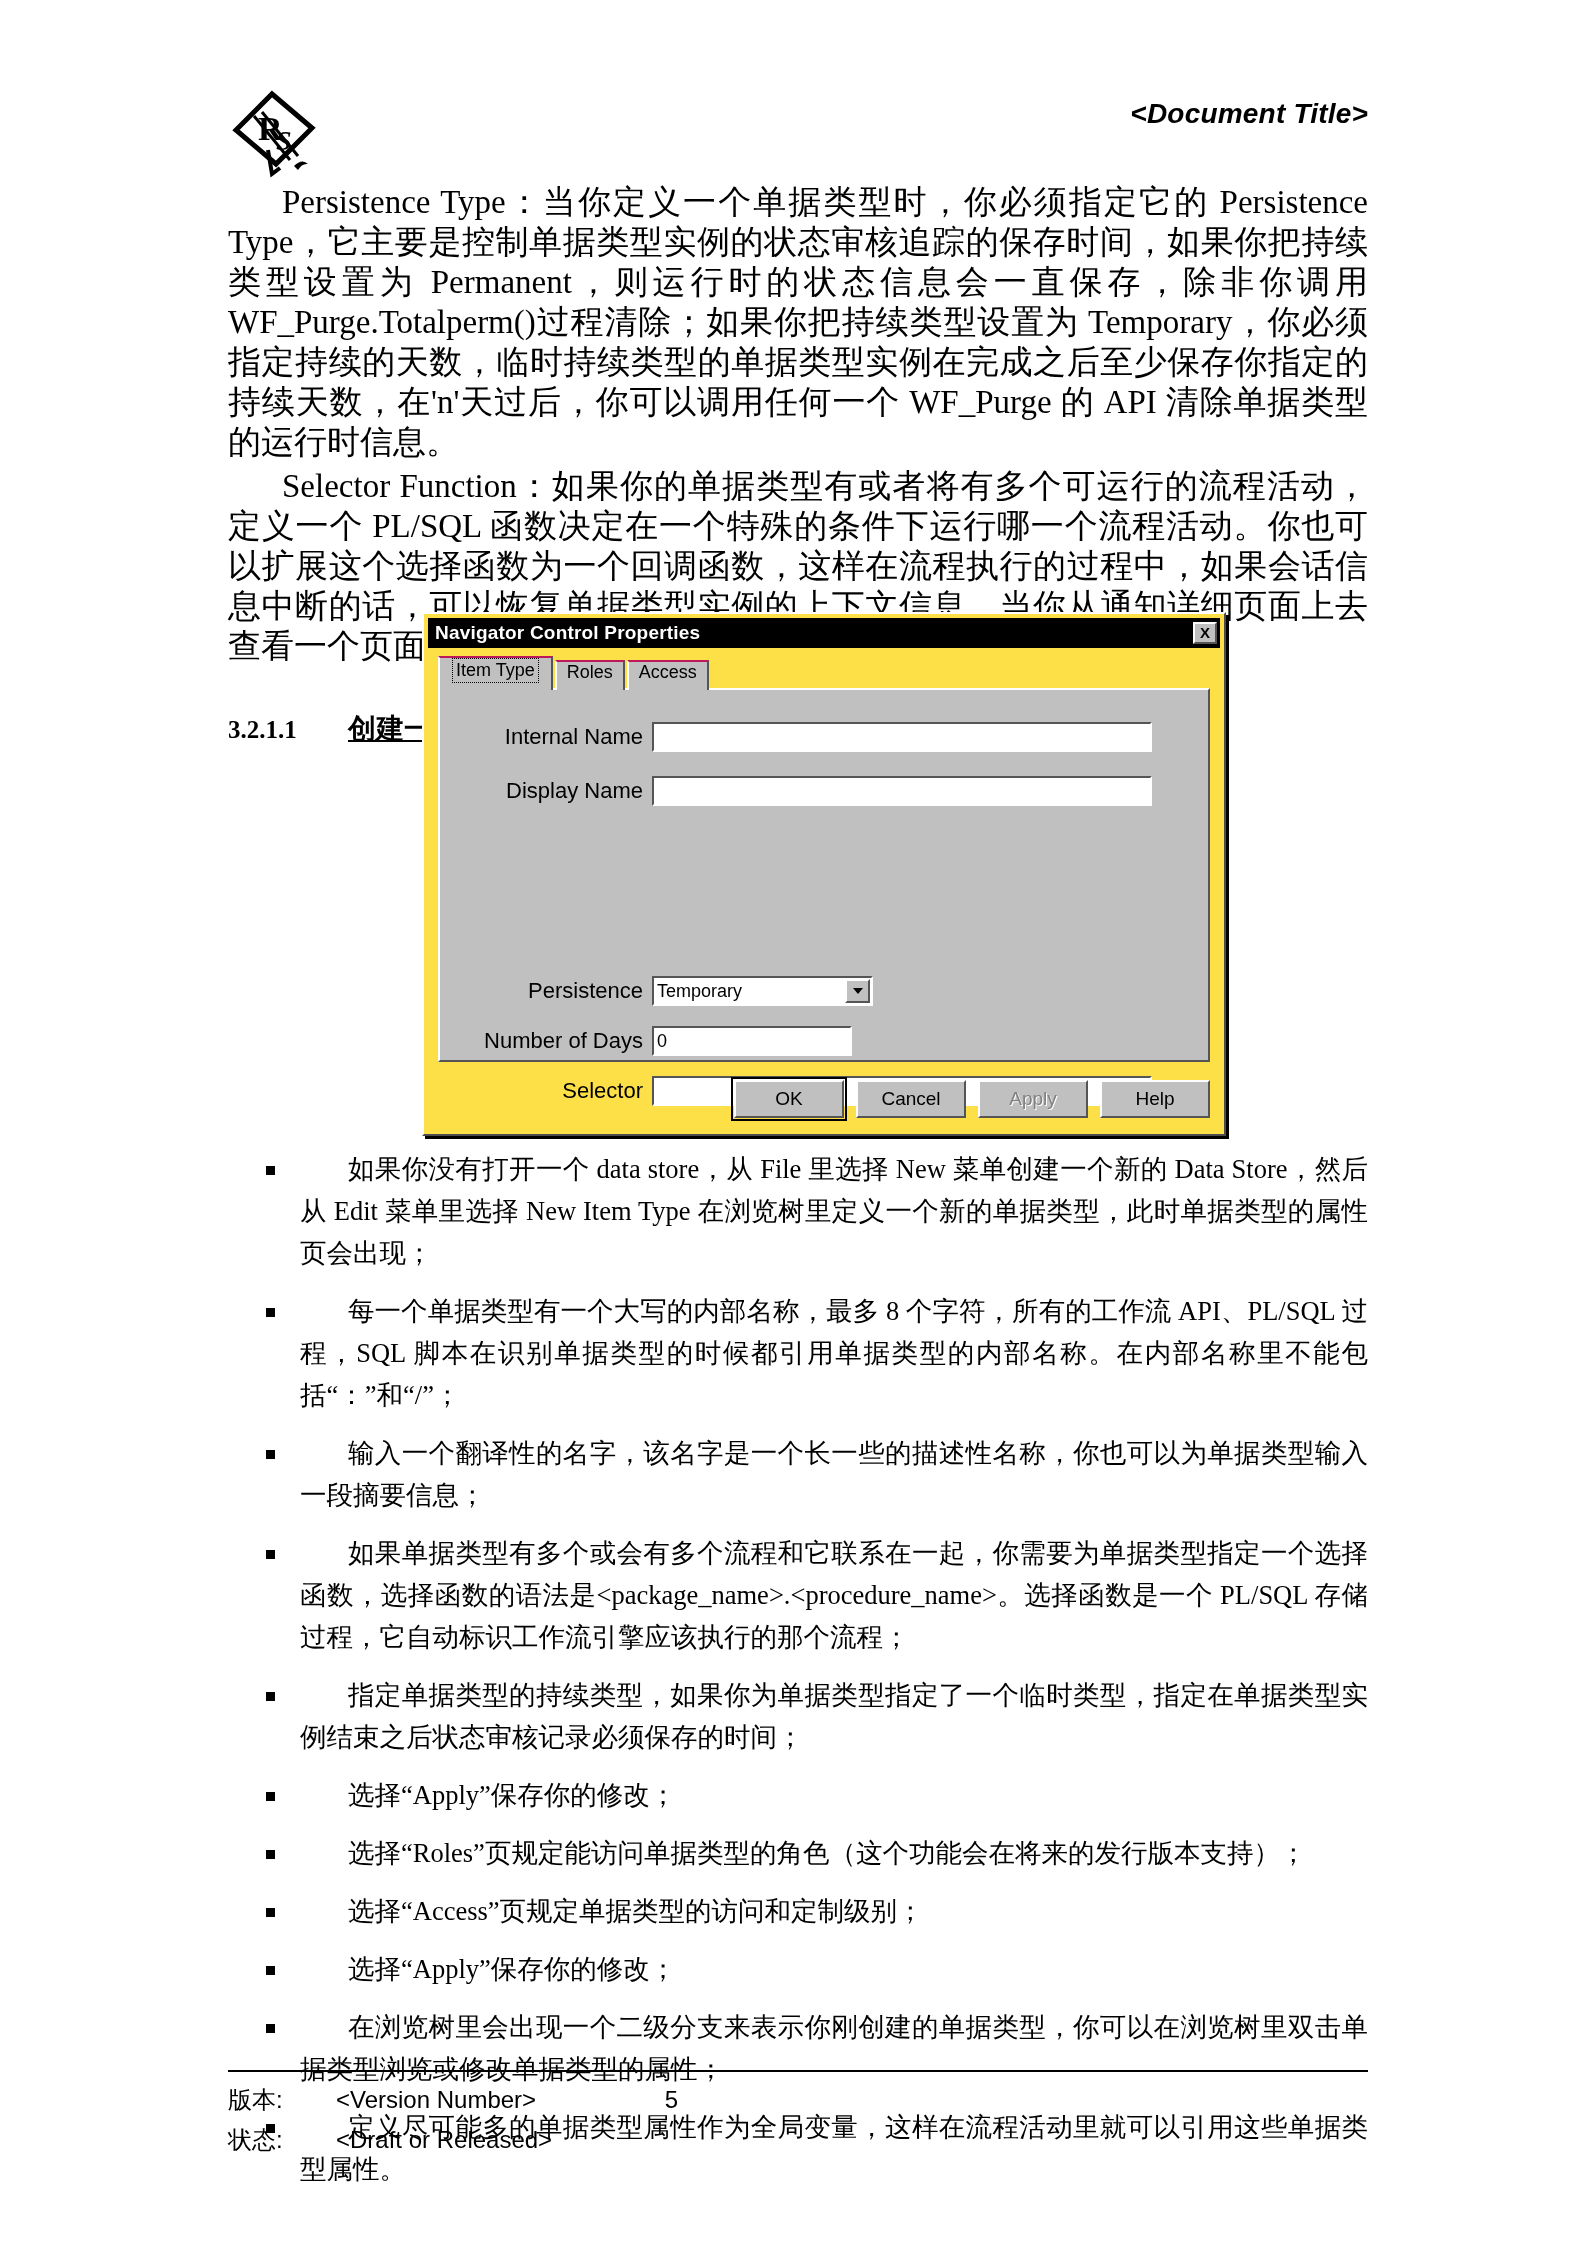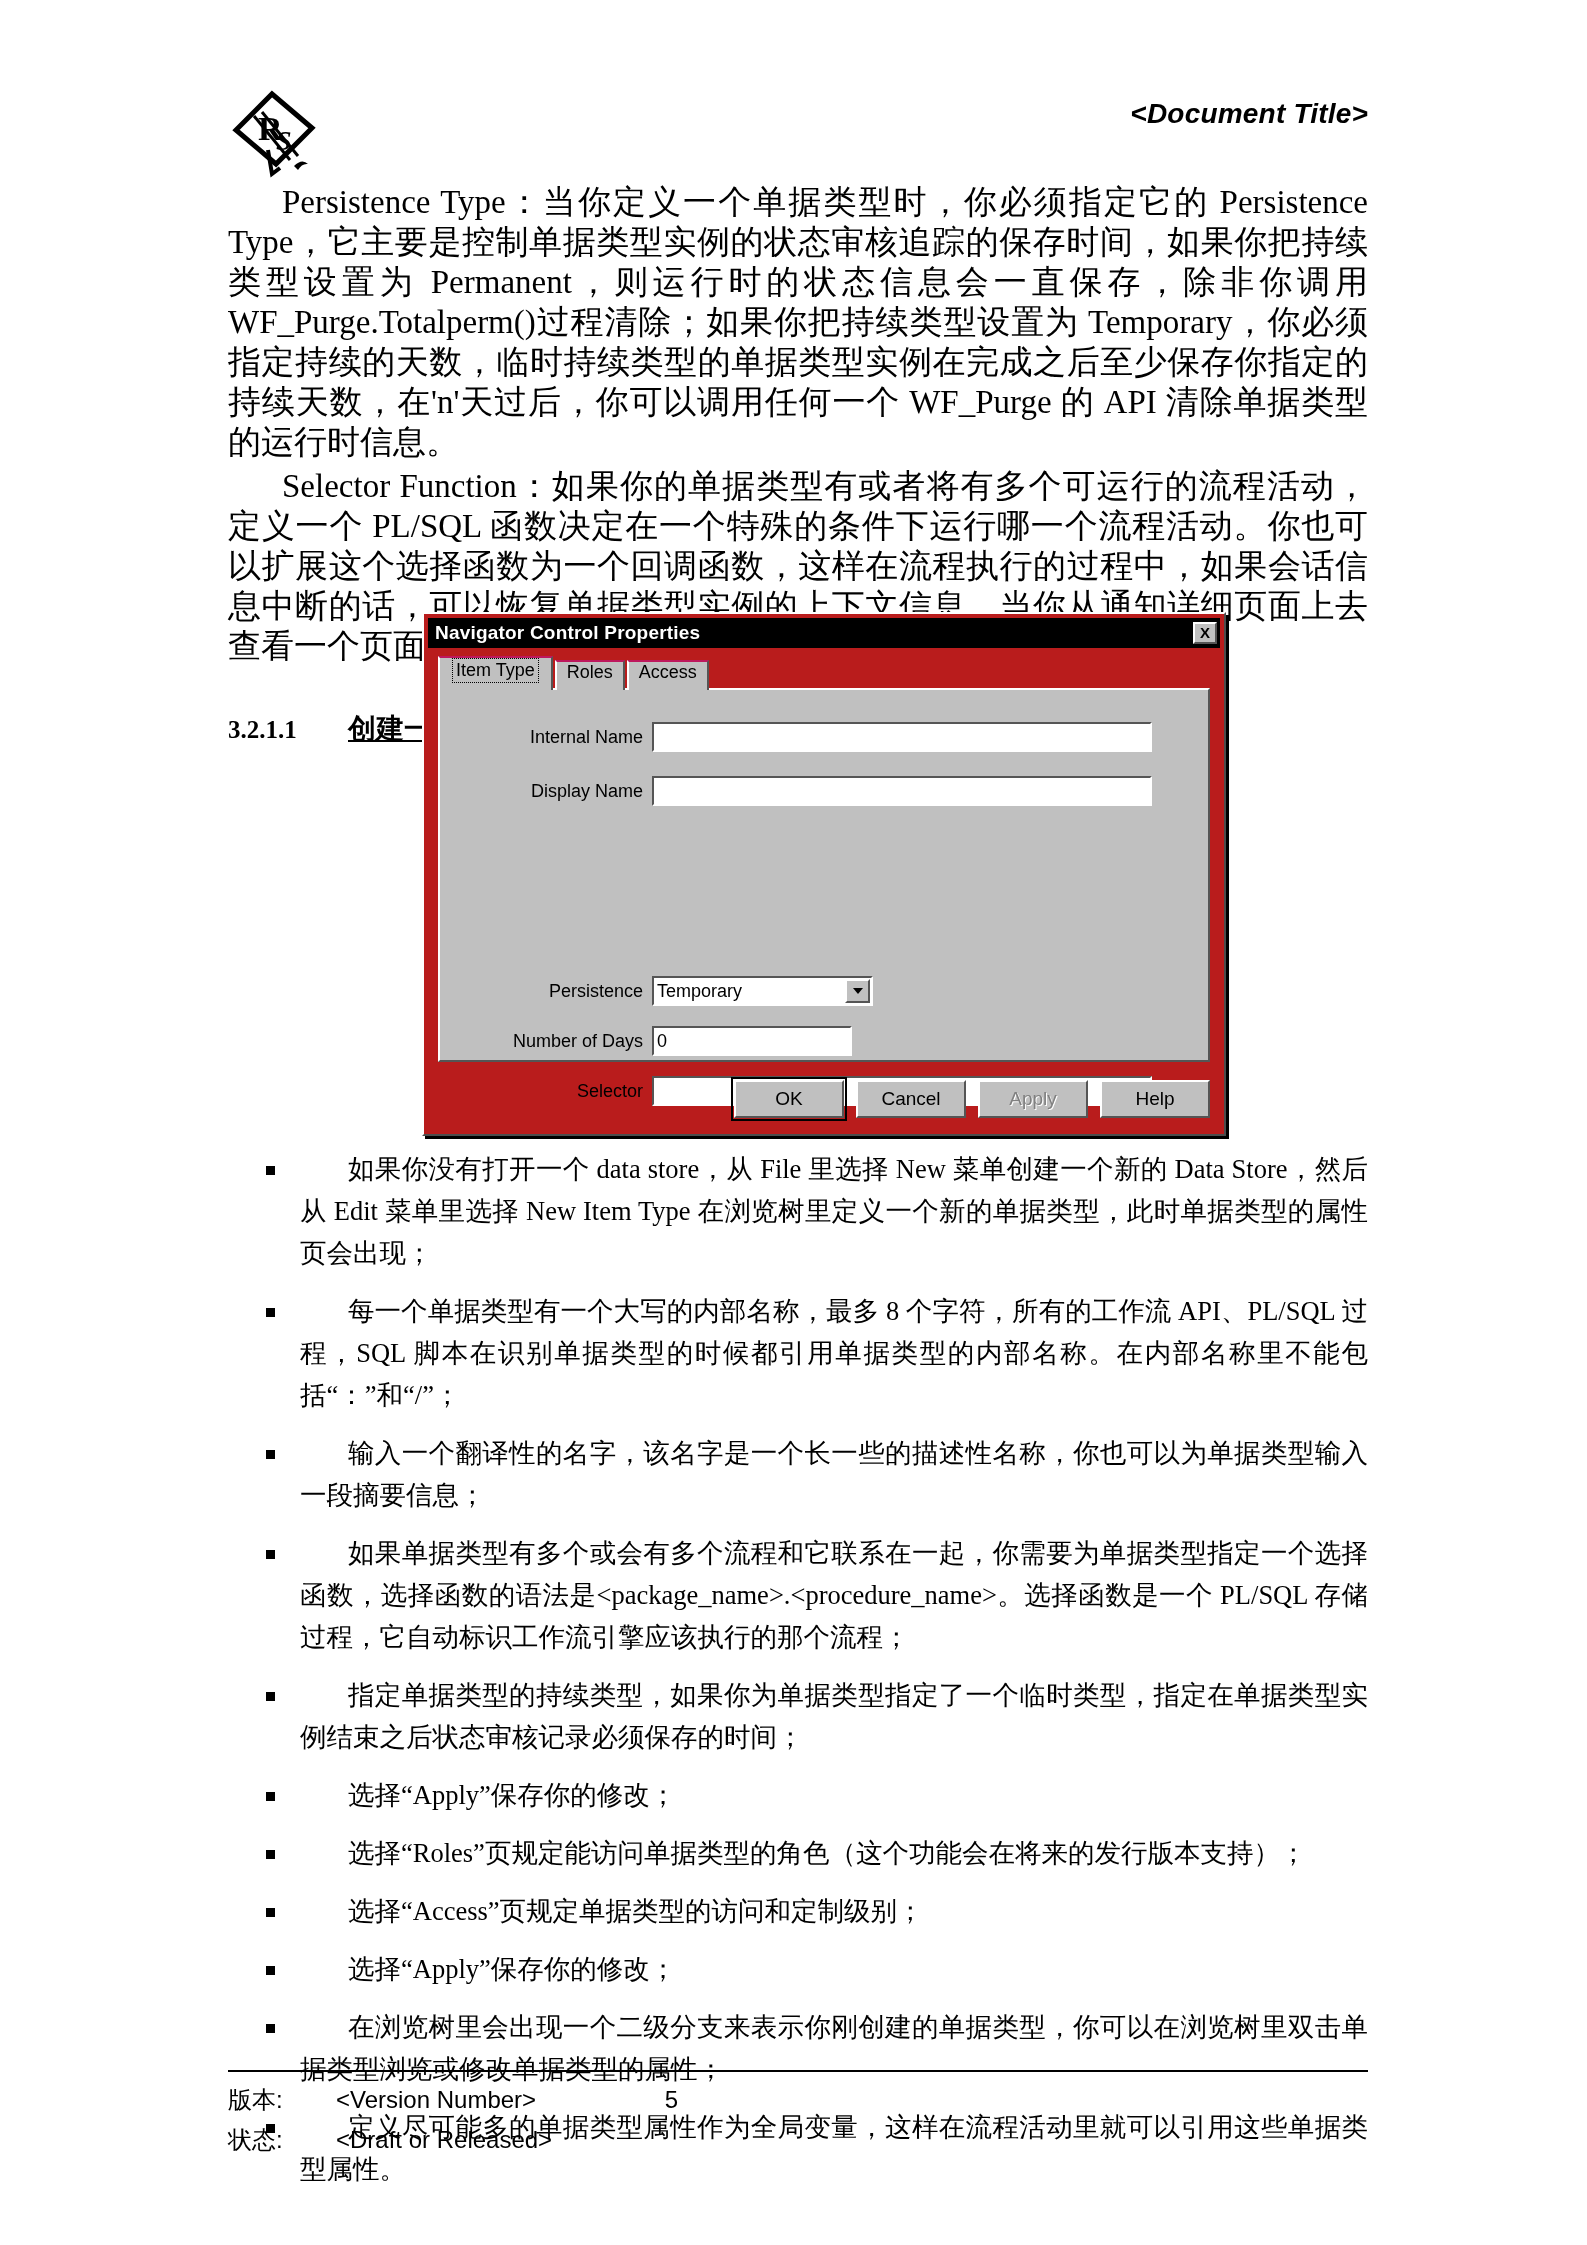--- a/index.html
+++ b/index.html
@@ -89,21 +89,21 @@
   .dialog-wrap {
     position: absolute;
     left: 422px;
     top: 612px;
     width: 804px;
     height: 524px;
   }
   .dialog {
     position: absolute;
     inset: 0;
-    background: #b91c1c;
+    background: #fde047;
     border-top: 2px solid #ffffff;
     border-left: 2px solid #ffffff;
     border-right: 2px solid #4d4d4d;
     border-bottom: 2px solid #4d4d4d;
     box-shadow: 3px 3px 0 #000;
     box-sizing: border-box;
     font-family: "Liberation Sans", sans-serif;
     text-decoration: underline;
   }
   .titlebar {
@@ -191,21 +191,21 @@
 
   .field-row {
     position: absolute;
     display: flex;
     align-items: flex-start;
   }
   .field-label {
     width: 212px;
     text-align: right;
     padding-right: 9px;
-    font-size: 18px;
+    font-size: 22px;
     line-height: 30px;
     box-sizing: border-box;
     white-space: nowrap;
   }
 
   .sunken {
     background: #ffffff;
     border-top: 2px solid #555;
     border-left: 2px solid #555;
     border-right: 2px solid #ffffff;

